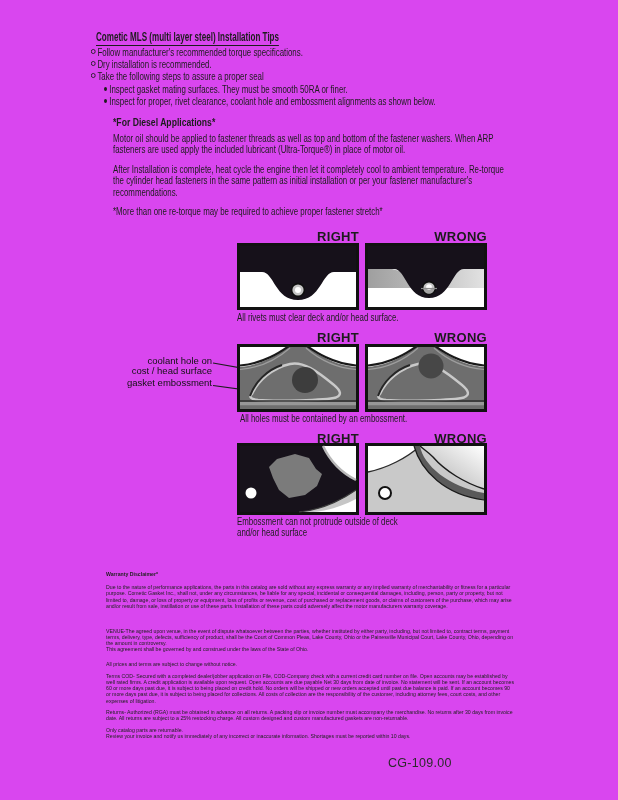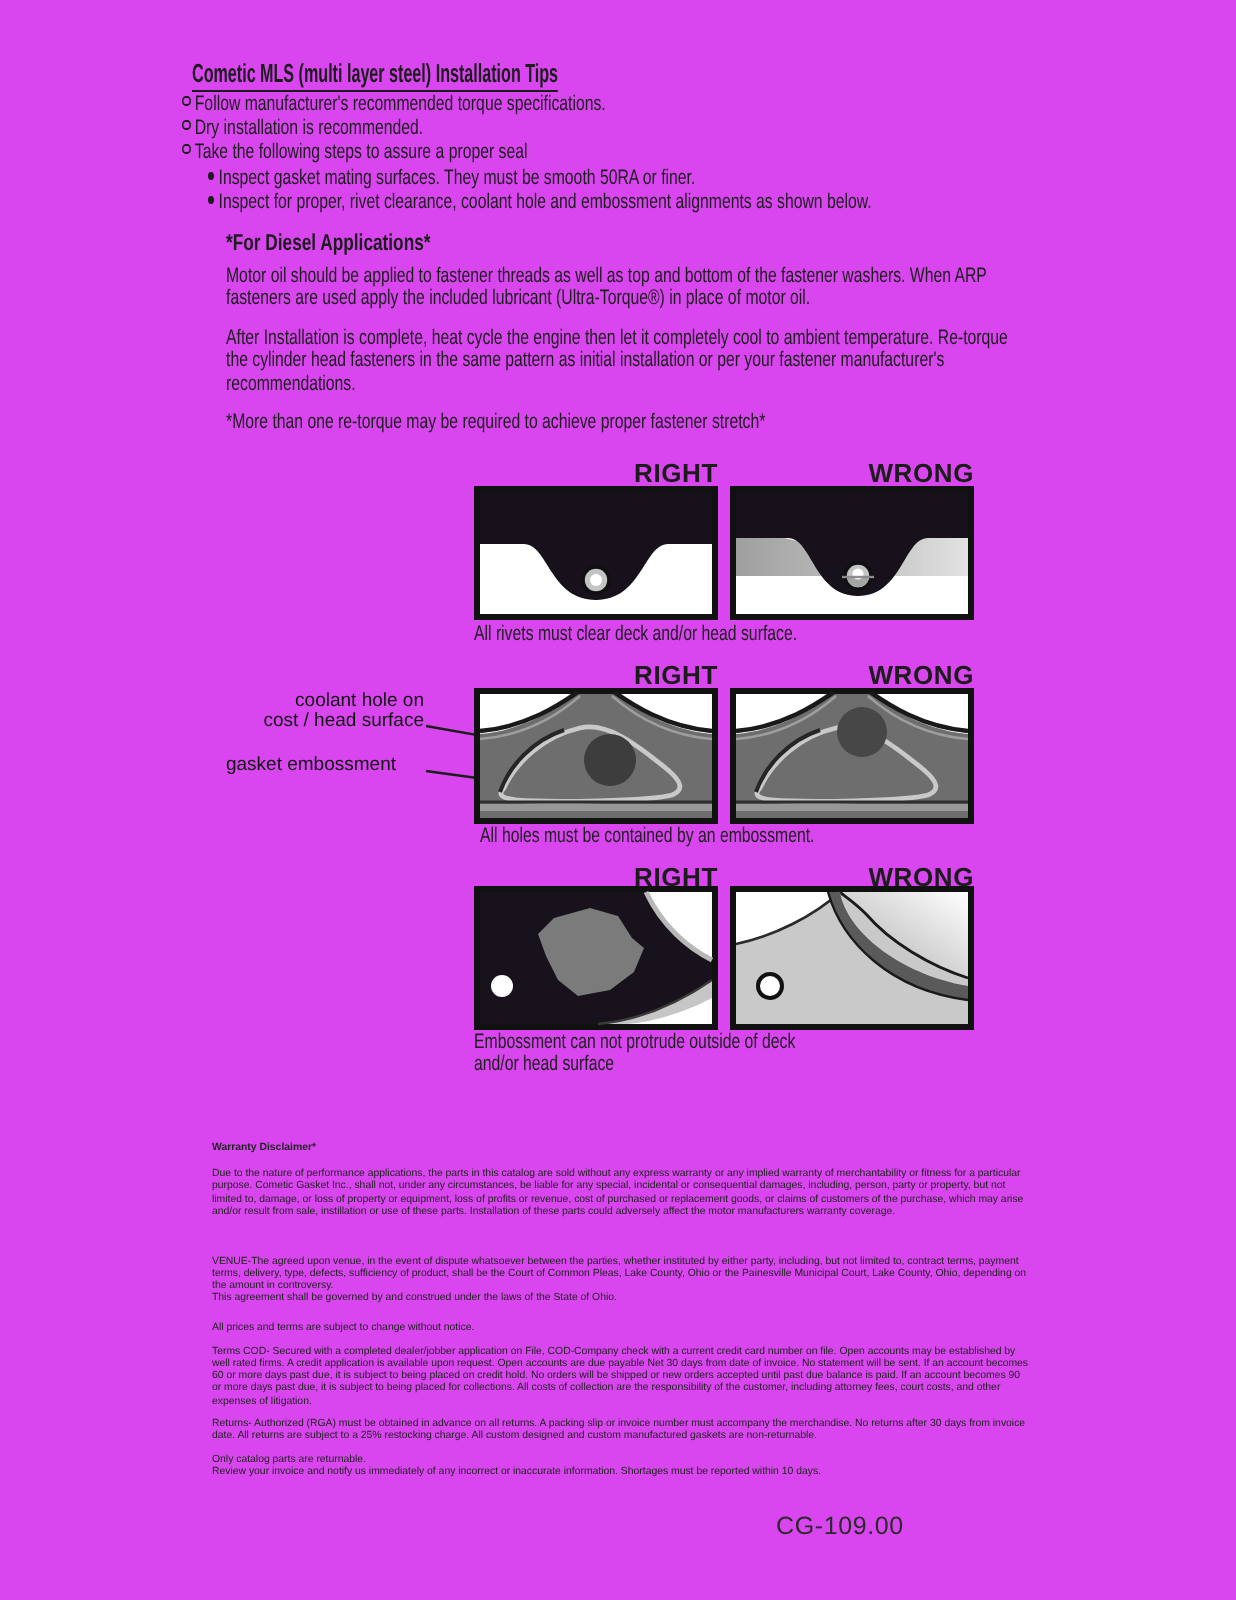--- a/index.html
+++ b/index.html
@@ -81,25 +81,25 @@
     <circle cx="64" cy="45" r="5.6" fill="#c4c4c4"></circle>
     <path d="M58.4,45 A5.6,5.6 0 0 0 69.6,45 Z" fill="#a5a5a5"></path>
     <circle cx="64" cy="44" r="2.8" fill="#ffffff"></circle>
     <line x1="56" y1="45.5" x2="72" y2="45.5" stroke="#8d8d8d" stroke-width="1.2"></line>
   </svg>
   <div class="abs caption cond" style="left:237px;top:312px;width:330px">All rivets must clear deck and/or head surface.</div>
 
   <div class="abs dg-label" style="left:237px;top:331px">RIGHT</div>
   <div class="abs dg-label" style="left:365px;top:331px">WRONG</div>
 
-  <div class="abs ann" style="left:112px;top:346px">
+  <div class="abs ann" style="left:112px;top:356px">
     <div>coolant hole on</div>
     <div>cost / head surface</div>
   </div>
-  <div class="abs ann" style="left:98px;top:378px">gasket embossment</div>
+  <div class="abs ann" style="left:112px;top:378px">gasket embossment</div>
   <svg class="abs" style="left:212px;top:360px" width="86" height="20" viewBox="0 0 86 20">
     <line x1="1" y1="3" x2="83" y2="17.5" stroke="#1c1c1c" stroke-width="1.2"></line>
   </svg>
   <svg class="abs" style="left:212px;top:382px" width="56" height="14" viewBox="0 0 56 14">
     <line x1="1" y1="3.5" x2="52" y2="10.5" stroke="#1c1c1c" stroke-width="1.2"></line>
   </svg>
 
   <svg class="panel" style="left:237px;top:344px" width="122" height="68" viewBox="0 0 122 68">
     <rect x="1.5" y="1.5" width="119" height="65" fill="#ffffff" stroke="#111" stroke-width="3"></rect>
     <path d="M3,23 C26,21 43,9 51,3 L71,3 C79,9 96,21 119,23 L119,65 H3 Z" fill="#6e6e6e"></path>

